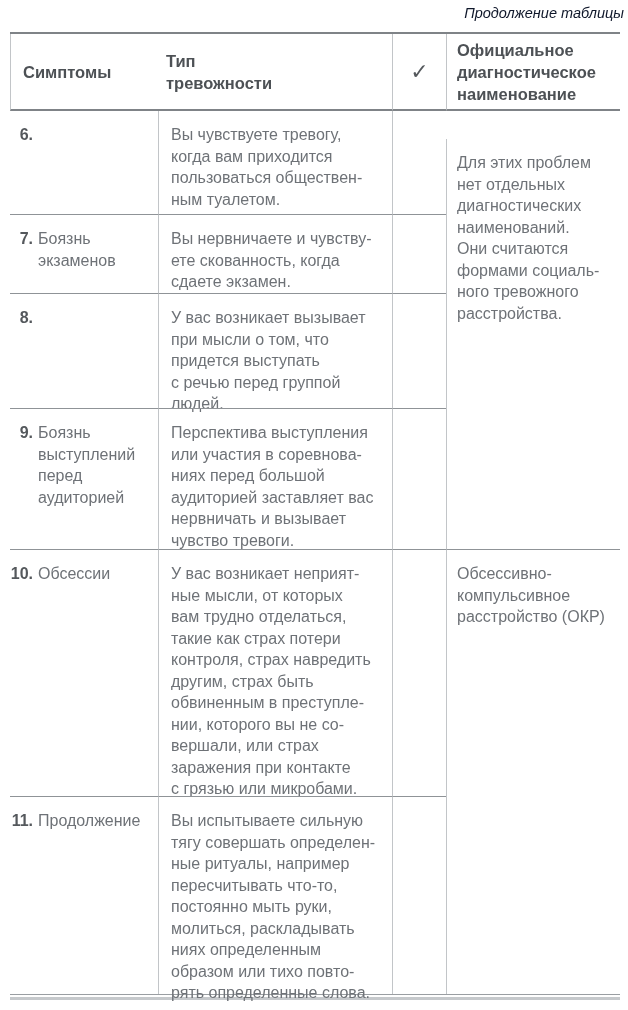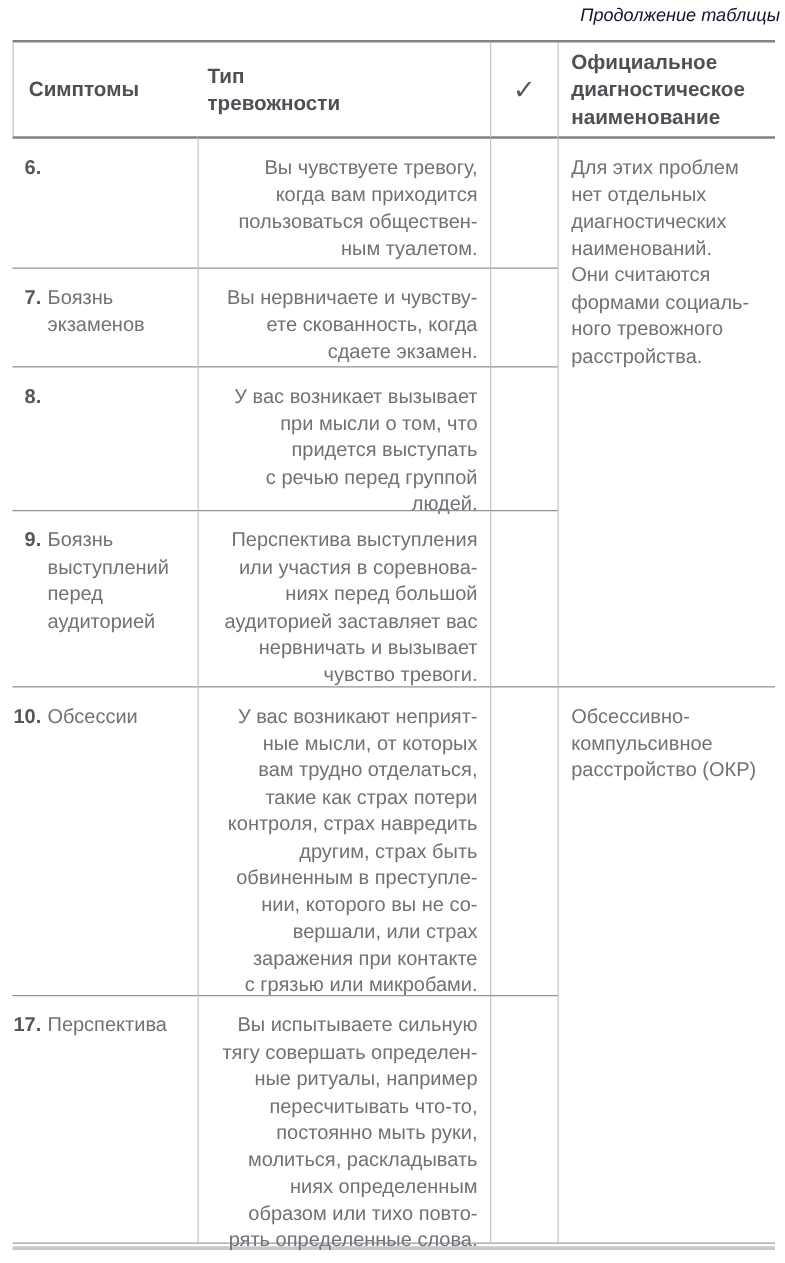--- a/index.html
+++ b/index.html
@@ -65,24 +65,24 @@
   }
   .num {
     flex: 0 0 23px;
     text-align: right;
     font-weight: bold;
     color: #54585c;
     margin-right: 5px;
     white-space: nowrap;
   }
   .typ { flex: 1; }
-  .c-sym { padding: 13px 10px 0 12px; text-align: right; }
+  .c-sym { padding: 13px 10px 0 12px; }
   .c-chk { }
   .c-diag { padding: 13px 8px 0 10px; }
-  .merge-social { grid-column: 4; grid-row: 2 / 6; }
+  .merge-social { grid-column: 4; grid-row: 2 / 6; margin-top: 28px; }
   .merge-ocd { grid-column: 4; grid-row: 6 / 8; }
   .bottom-rule {
     height: 3px;
     background: #c6c9cc;
     margin-top: 2px;
     width: 610px;
   }
 </style>
 </head>
 <body>
@@ -156,36 +156,36 @@
       <div class="cell c-chk vline bt"></div>
 
       <div class="cell c-diag vline bt merge-ocd">Обсессивно-
 компульсивное
 расстройство (ОКР)</div>
 
       <div class="cell c-type bt">
         <span class="num">10.</span>
         <div class="typ">Обсессии</div>
       </div>
-      <div class="cell c-sym vline bt">У вас возникают неприят-
+      <div class="cell c-sym vline bt">У вас возникает неприят-
 ные мысли, от которых
 вам трудно отделаться,
 такие как страх потери
 контроля, страх навредить
 другим, страх быть
 обвиненным в преступле-
 нии, которого вы не со-
 вершали, или страх
 заражения при контакте
 с грязью или микробами.</div>
       <div class="cell c-chk vline bt"></div>
 
       <div class="cell c-type bt">
-        <span class="num">17.</span>
-        <div class="typ">Перспектива</div>
+        <span class="num">11.</span>
+        <div class="typ">Продолжение</div>
       </div>
       <div class="cell c-sym vline bt">Вы испытываете сильную
 тягу совершать определен-
 ные ритуалы, например
 пересчитывать что-то,
 постоянно мыть руки,
 молиться, раскладывать
 ниях определенным
 образом или тихо повто-
 рять определенные слова.</div>

